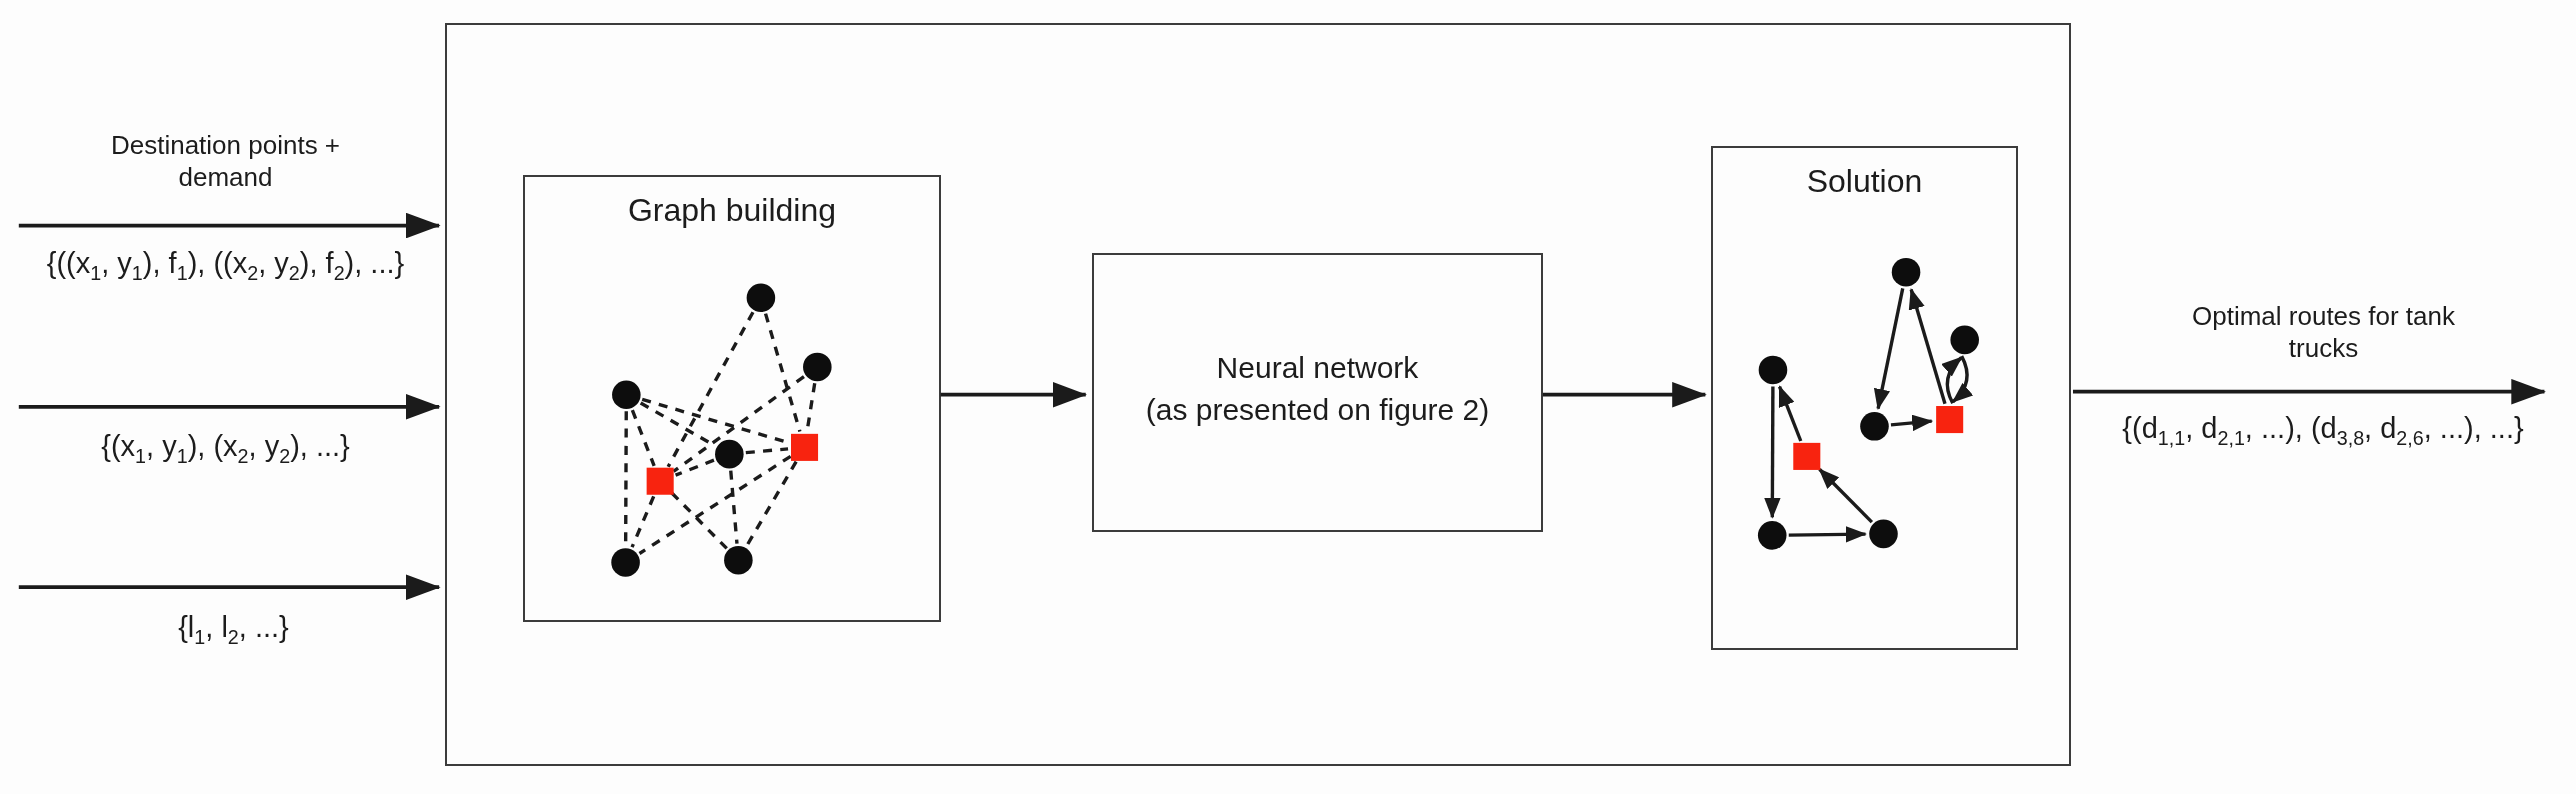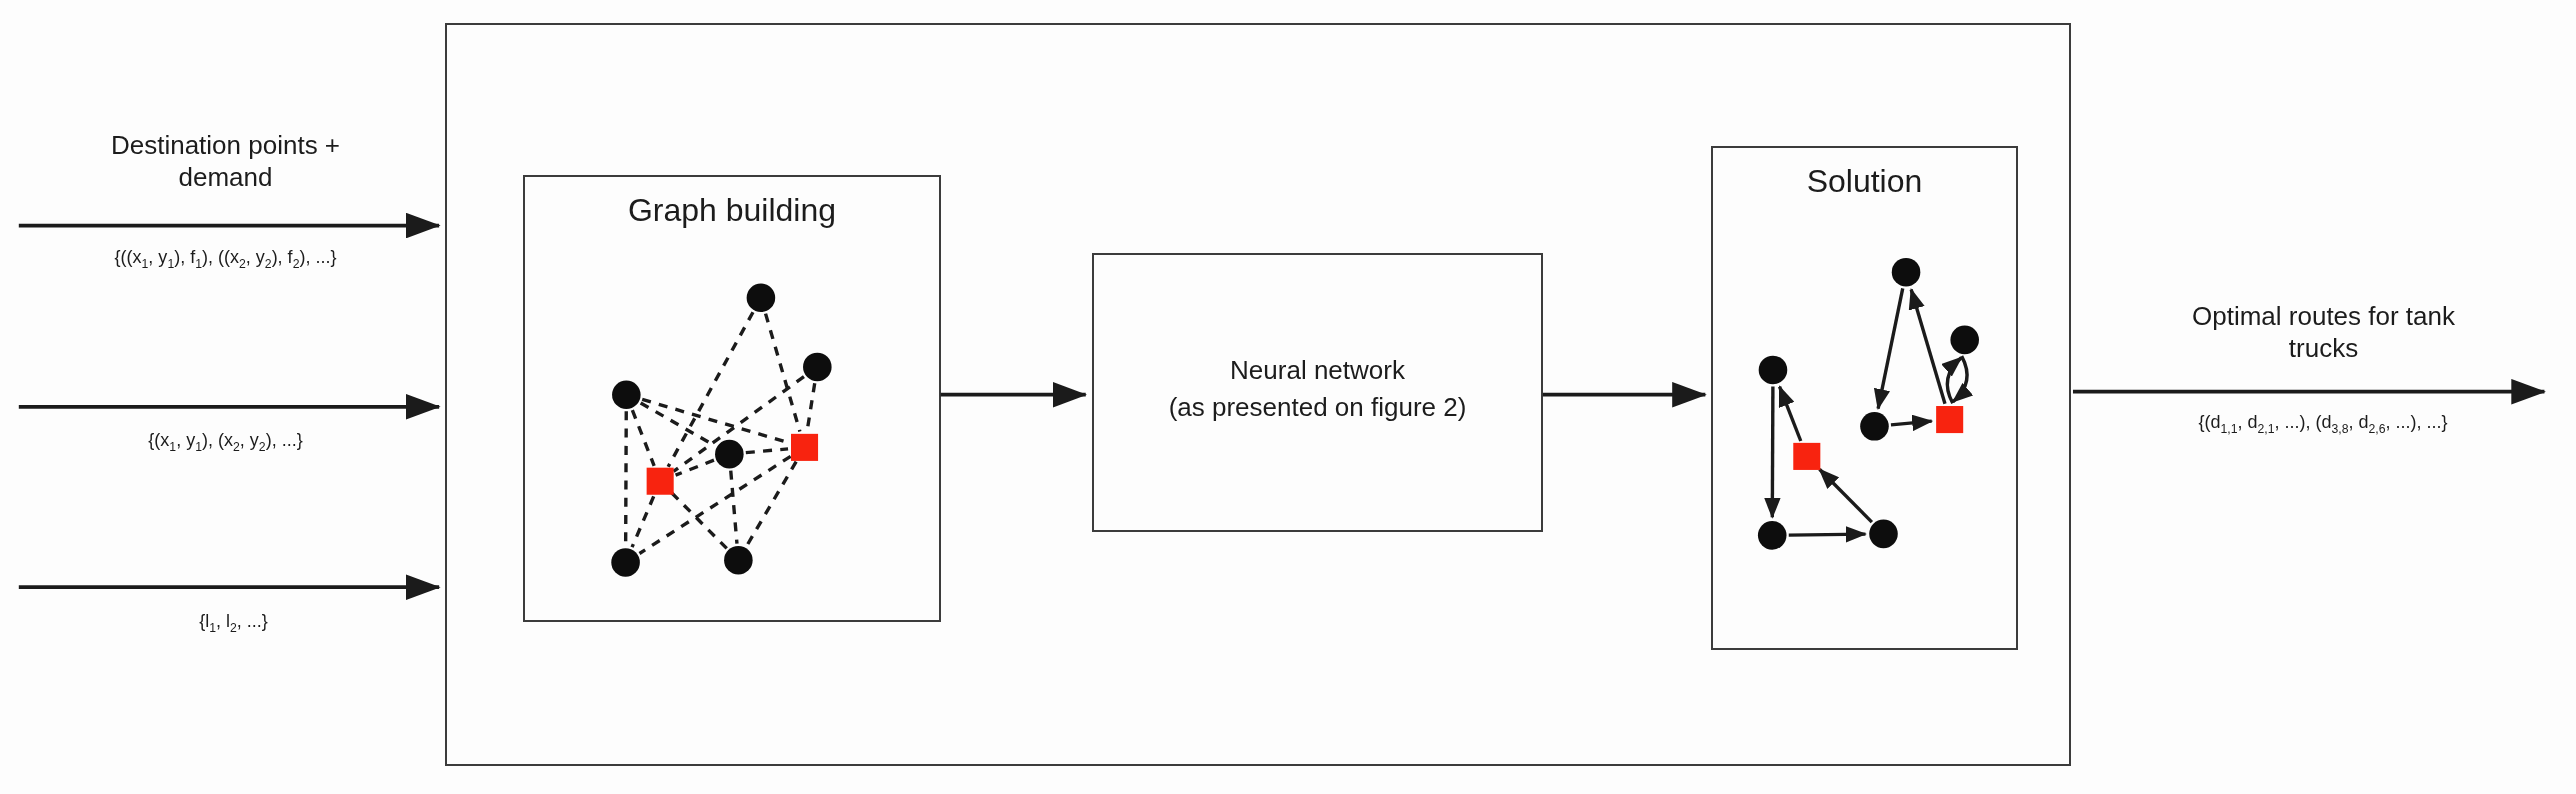--- a/index.html
+++ b/index.html
@@ -5,25 +5,25 @@
   html,body{margin:0;padding:0;background:#fdfdfd;}
   .canvas{position:relative;width:2576px;height:794px;background:#fdfdfd;
           font-family:"Liberation Sans",sans-serif;color:#1c1c1c;overflow:hidden;}
   .box{position:absolute;border:2.3px solid #3c3c3c;box-sizing:border-box;z-index:1;background:transparent;}
   #outer-box{left:445px;top:22.6px;width:1626px;height:743px;}
   #graph-box{left:523px;top:175px;width:418px;height:447px;}
   #nn-box{left:1092px;top:253px;width:451px;height:279px;}
   #solution-box{left:1711px;top:146px;width:307px;height:504px;}
   svg.layer{position:absolute;left:0;top:0;z-index:2;}
   .label{position:absolute;z-index:3;text-align:center;font-size:26px;line-height:1.24;white-space:pre-line;}
-  .formula{position:absolute;z-index:3;text-align:center;font-size:18px;white-space:nowrap;}
+  .formula{position:absolute;z-index:3;text-align:center;font-size:29px;white-space:nowrap;}
   sub{font-size:68%;line-height:0;}
   .box-title{width:100%;text-align:center;font-size:32px;padding-top:15px;white-space:pre-line;}
   .nn-content{display:flex;width:100%;height:100%;align-items:center;justify-content:center;
-              text-align:center;font-size:26px;line-height:1.4;white-space:pre-line;padding-bottom:8px;box-sizing:border-box;}
+              text-align:center;font-size:30px;line-height:1.4;white-space:pre-line;padding-bottom:8px;box-sizing:border-box;}
   #in1-label{left:30px;top:129px;width:391px;}
   #in1-formula{left:0px;top:247px;width:451px;}
   #in2-label{left:30px;top:340px;width:391px;}
   #in2-formula{left:0px;top:430px;width:451px;}
   #in3-label{left:30px;top:522px;width:391px;}
   #in3-formula{left:8px;top:611px;width:451px;}
   #out-label{left:2098px;top:300px;width:451px;}
   #out-formula{left:2045px;top:412px;width:556px;}
 </style>
 </head>

